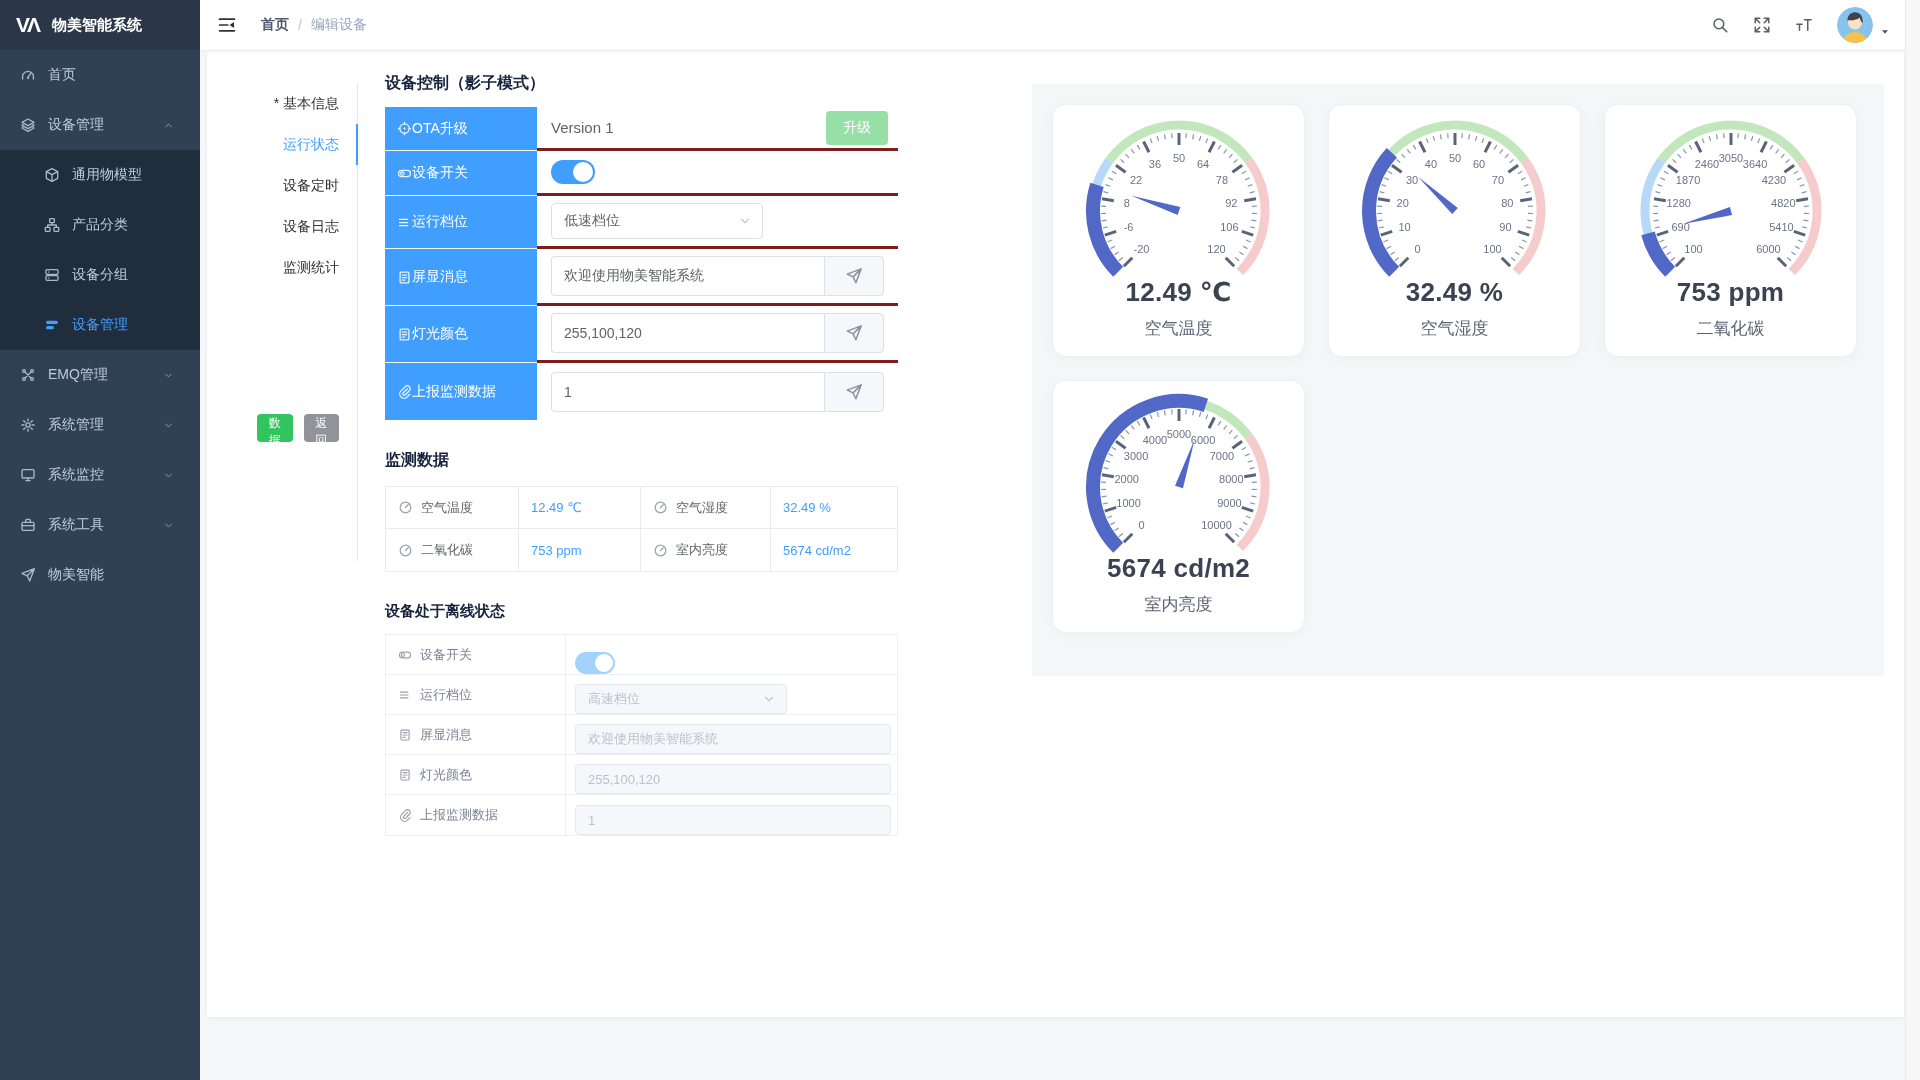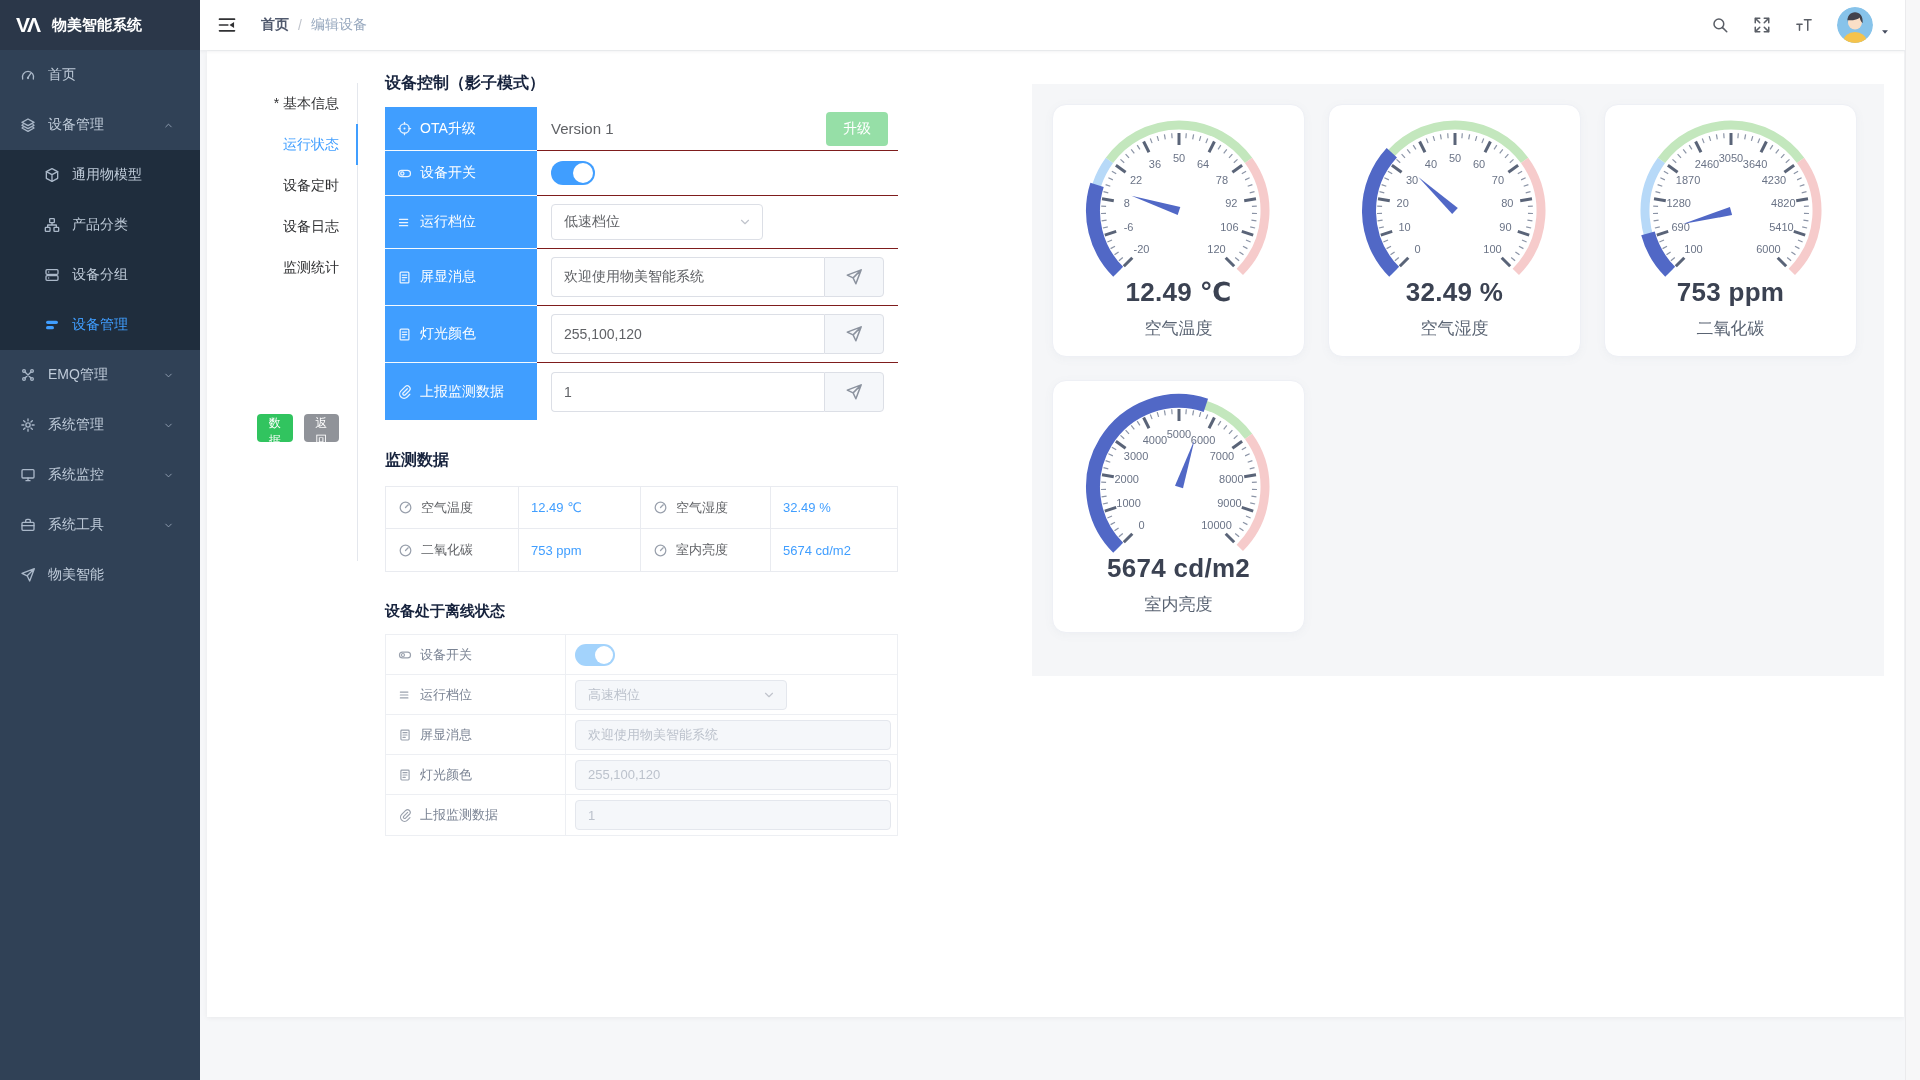--- a/index.html
+++ b/index.html
@@ -51,25 +51,25 @@
   .side-buttons{position:absolute;left:50px;top:363px;width:82px;display:flex;flex-direction:row;gap:11px}
   .btn{height:28px;border:none;border-radius:4px;color:#fff;font-size:12px;cursor:pointer;font-family:inherit}
   .btn.success{background:#31c45f}
   .btn.info{background:#909399}
 
   
   .form-col{position:absolute;left:178px;top:22px;width:513px}
   .section-title{font-size:16px;font-weight:bold;color:#17233d;margin:0 0 13px}
   .section-title.small{font-size:15px}
   .srow{display:flex}
-  .slabel{width:152px;background:#409eff;color:#fff;display:flex;align-items:center;gap:8px;padding-left:12px;
+  .slabel{width:152px;background:#409eff;color:#fff;display:flex;align-items:center;gap:0;padding-left:12px;
           font-size:14px;border-bottom:1px solid rgba(255,255,255,.95)}
   .slabel .icon{width:15px;height:15px;color:#eaf4ff}
   .srow:last-child .slabel{border-bottom:none}
-  .svalue{flex:1;display:flex;align-items:center;padding-left:14px;border-bottom:1px solid #7f1d1d}
+  .svalue{flex:1;display:flex;align-items:center;padding-left:14px;border-bottom:3px solid #7f1d1d}
   .srow:last-child .svalue{border-bottom:none}
   .version-text{font-size:15px;color:#606266}
   .upgrade-btn{margin-left:auto;margin-right:10px;width:62px;height:34px;background:#96dfa7;color:#fff;border:none;
                border-radius:4px;font-size:14px;cursor:pointer;font-family:inherit}
   .toggle{width:44px;height:24px;border-radius:12px;background:#409eff;position:relative;cursor:pointer;flex:none}
   .toggle .knob{position:absolute;right:2px;top:2px;width:20px;height:20px;border-radius:50%;background:#fff}
   .toggle.disabled{background:#a3d3fc;width:40px;height:22px}
   .toggle.disabled .knob{width:18px;height:18px}
   .select{width:212px;height:36px;border:1px solid #dcdfe6;border-radius:4px;display:flex;align-items:center;
           padding:0 10px 0 12px;font-size:14px;color:#606266;background:#fff;cursor:pointer}
@@ -92,21 +92,21 @@
   .mvalue{color:#409eff}
 
   .offline-title{margin-top:30px}
   .monitor-title{margin-top:30px}
   .offline-table{margin-top:12px;border:1px solid #edeff3}
   .orow{display:flex;height:40px;border-bottom:1px solid #edeff3}
   .orow:last-child{border-bottom:none}
   .olabel{width:180px;display:flex;align-items:center;gap:8px;padding-left:12px;font-size:13px;color:#7b8494;
           border-right:1px solid #edeff3}
   .olabel .icon{width:14px;height:14px;color:#9aa1ad}
-  .ocontrol{flex:1;display:flex;align-items:center;padding-left:9px}
+  .ocontrol{flex:1;display:flex;align-items:flex-end;padding-left:9px}
   .ocontrol .select{width:212px;height:30px;font-size:13px}
   .dinput{width:316px;height:30px;background:#f5f7fa;border:1px solid #e4e7ed;border-radius:4px;color:#bcc2cc;
           font-size:13px;padding:0 12px;font-family:inherit}
 
   
   .gauge-panel{position:absolute;left:825px;top:33px;width:852px;height:592px;background:#f5f6f8;
                display:grid;grid-template-columns:repeat(3,253px);grid-auto-rows:253px;gap:23px;padding:20px;align-content:start}
   .gauge-card{background:#fff;border:1px solid #eef0f5;border-radius:14px;box-shadow:0 2px 10px rgba(100,110,140,.05);
               display:flex;flex-direction:column;align-items:center;padding-top:10px}
   .gauge-card svg{display:block}

